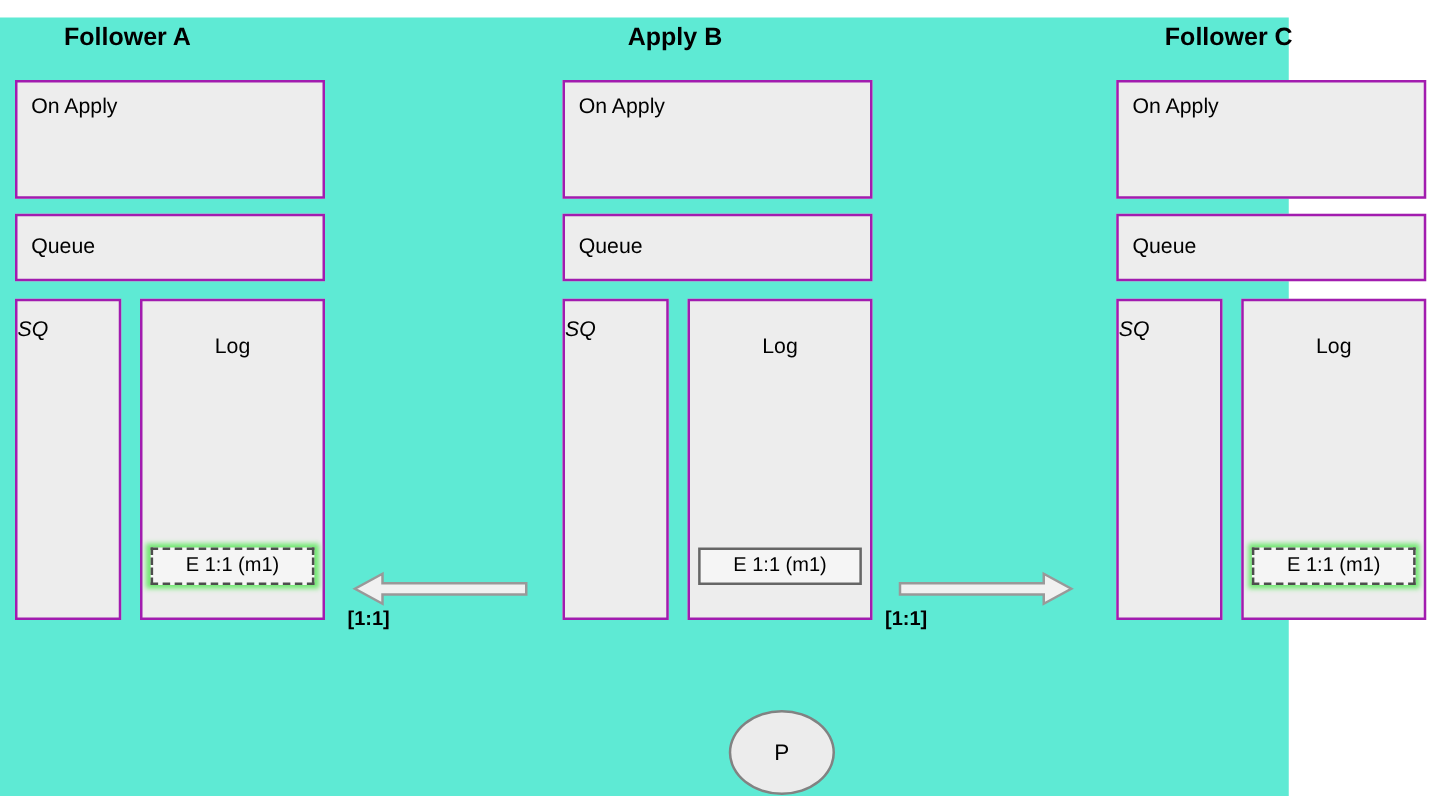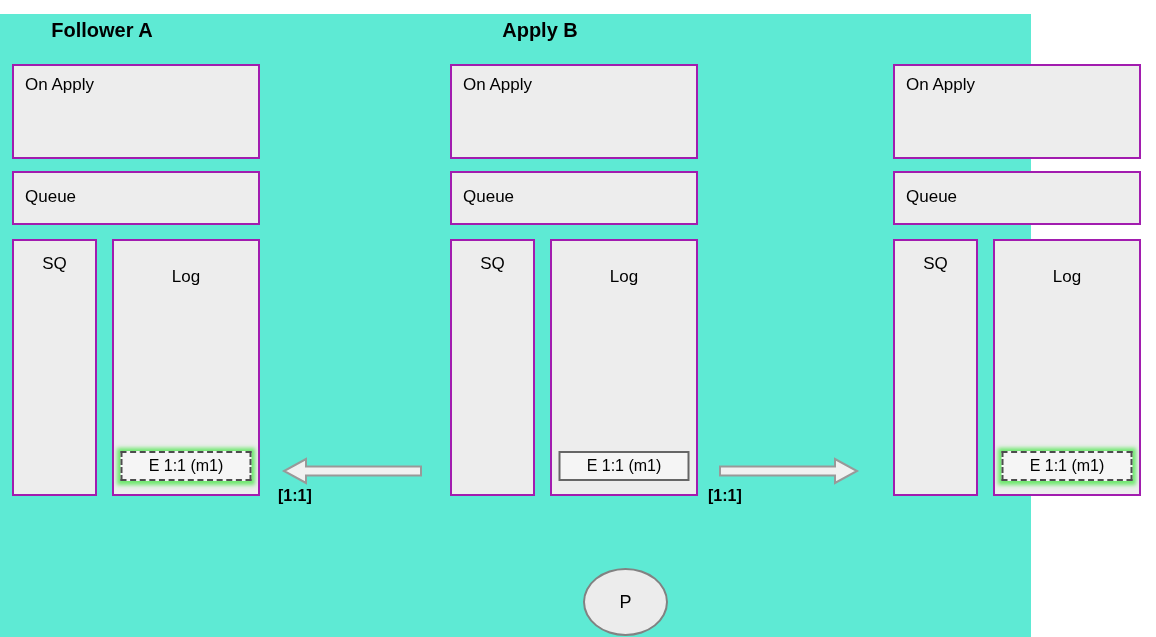--- a/index.html
+++ b/index.html
@@ -51,34 +51,35 @@
     padding: 9px 0 0 11px;
   }
   .queue {
     top: 157px; left: 0;
     width: 248px; height: 54px;
     padding: 14px 0 0 11px;
   }
   .sq {
     top: 225px; left: 0;
     width: 85px; height: 257px;
-    text-align: center;
+    text-align: left;
     padding-top: 13px;
+    font-style: italic;
   }
   .log {
     top: 225px; left: 100px;
     width: 148px; height: 257px;
     text-align: center;
     padding-top: 26px;
   }
   .entry {
     position: absolute;
     left: 50%;
     transform: translateX(-50%);
-    bottom: 13px;
+    bottom: 26px;
     box-sizing: border-box;
     width: 131px;
     height: 30px;
     line-height: 26px;
     text-align: center;
     font-size: 16px;
     background: #f5f5f5;
     white-space: nowrap;
   }
   .entry-solid {
@@ -155,20 +156,21 @@
     <div class="box sq">
       <span>SQ</span>
     </div>
     <div class="box log">
       <span>Log</span>
       <div class="entry entry-solid">E 1:1 (m1)</div>
     </div>
   </div>
 
   <div class="node node-c">
+    <div class="node-title">Follower C</div>
     <div class="box on-apply">
       <span>On Apply</span>
     </div>
     <div class="box queue">
       <span>Queue</span>
     </div>
     <div class="box sq">
       <span>SQ</span>
     </div>
     <div class="box log">

